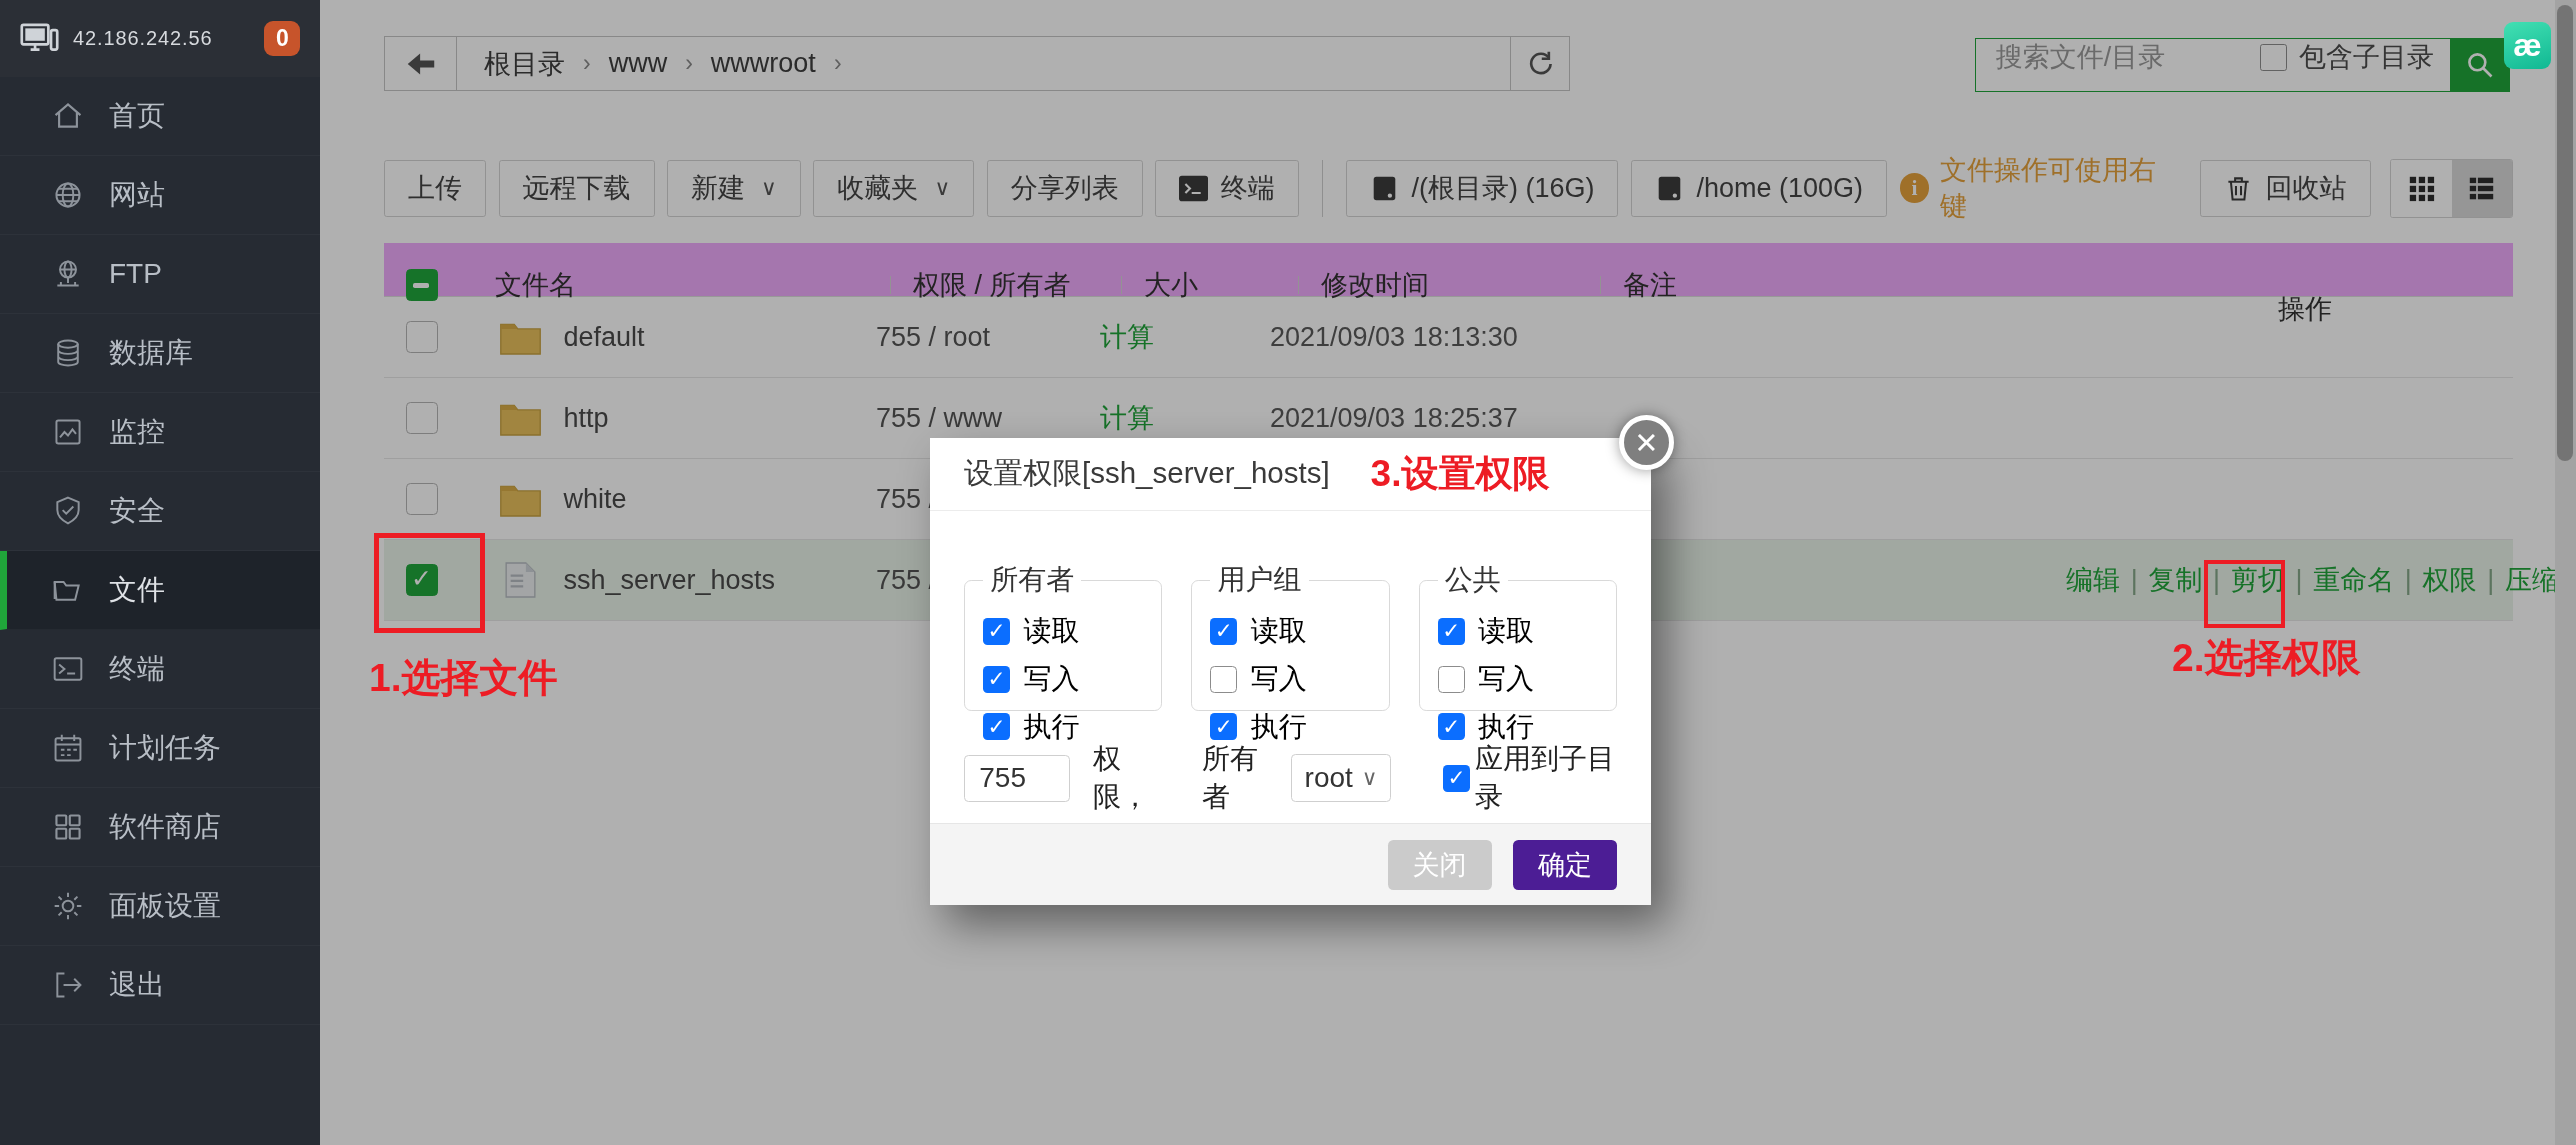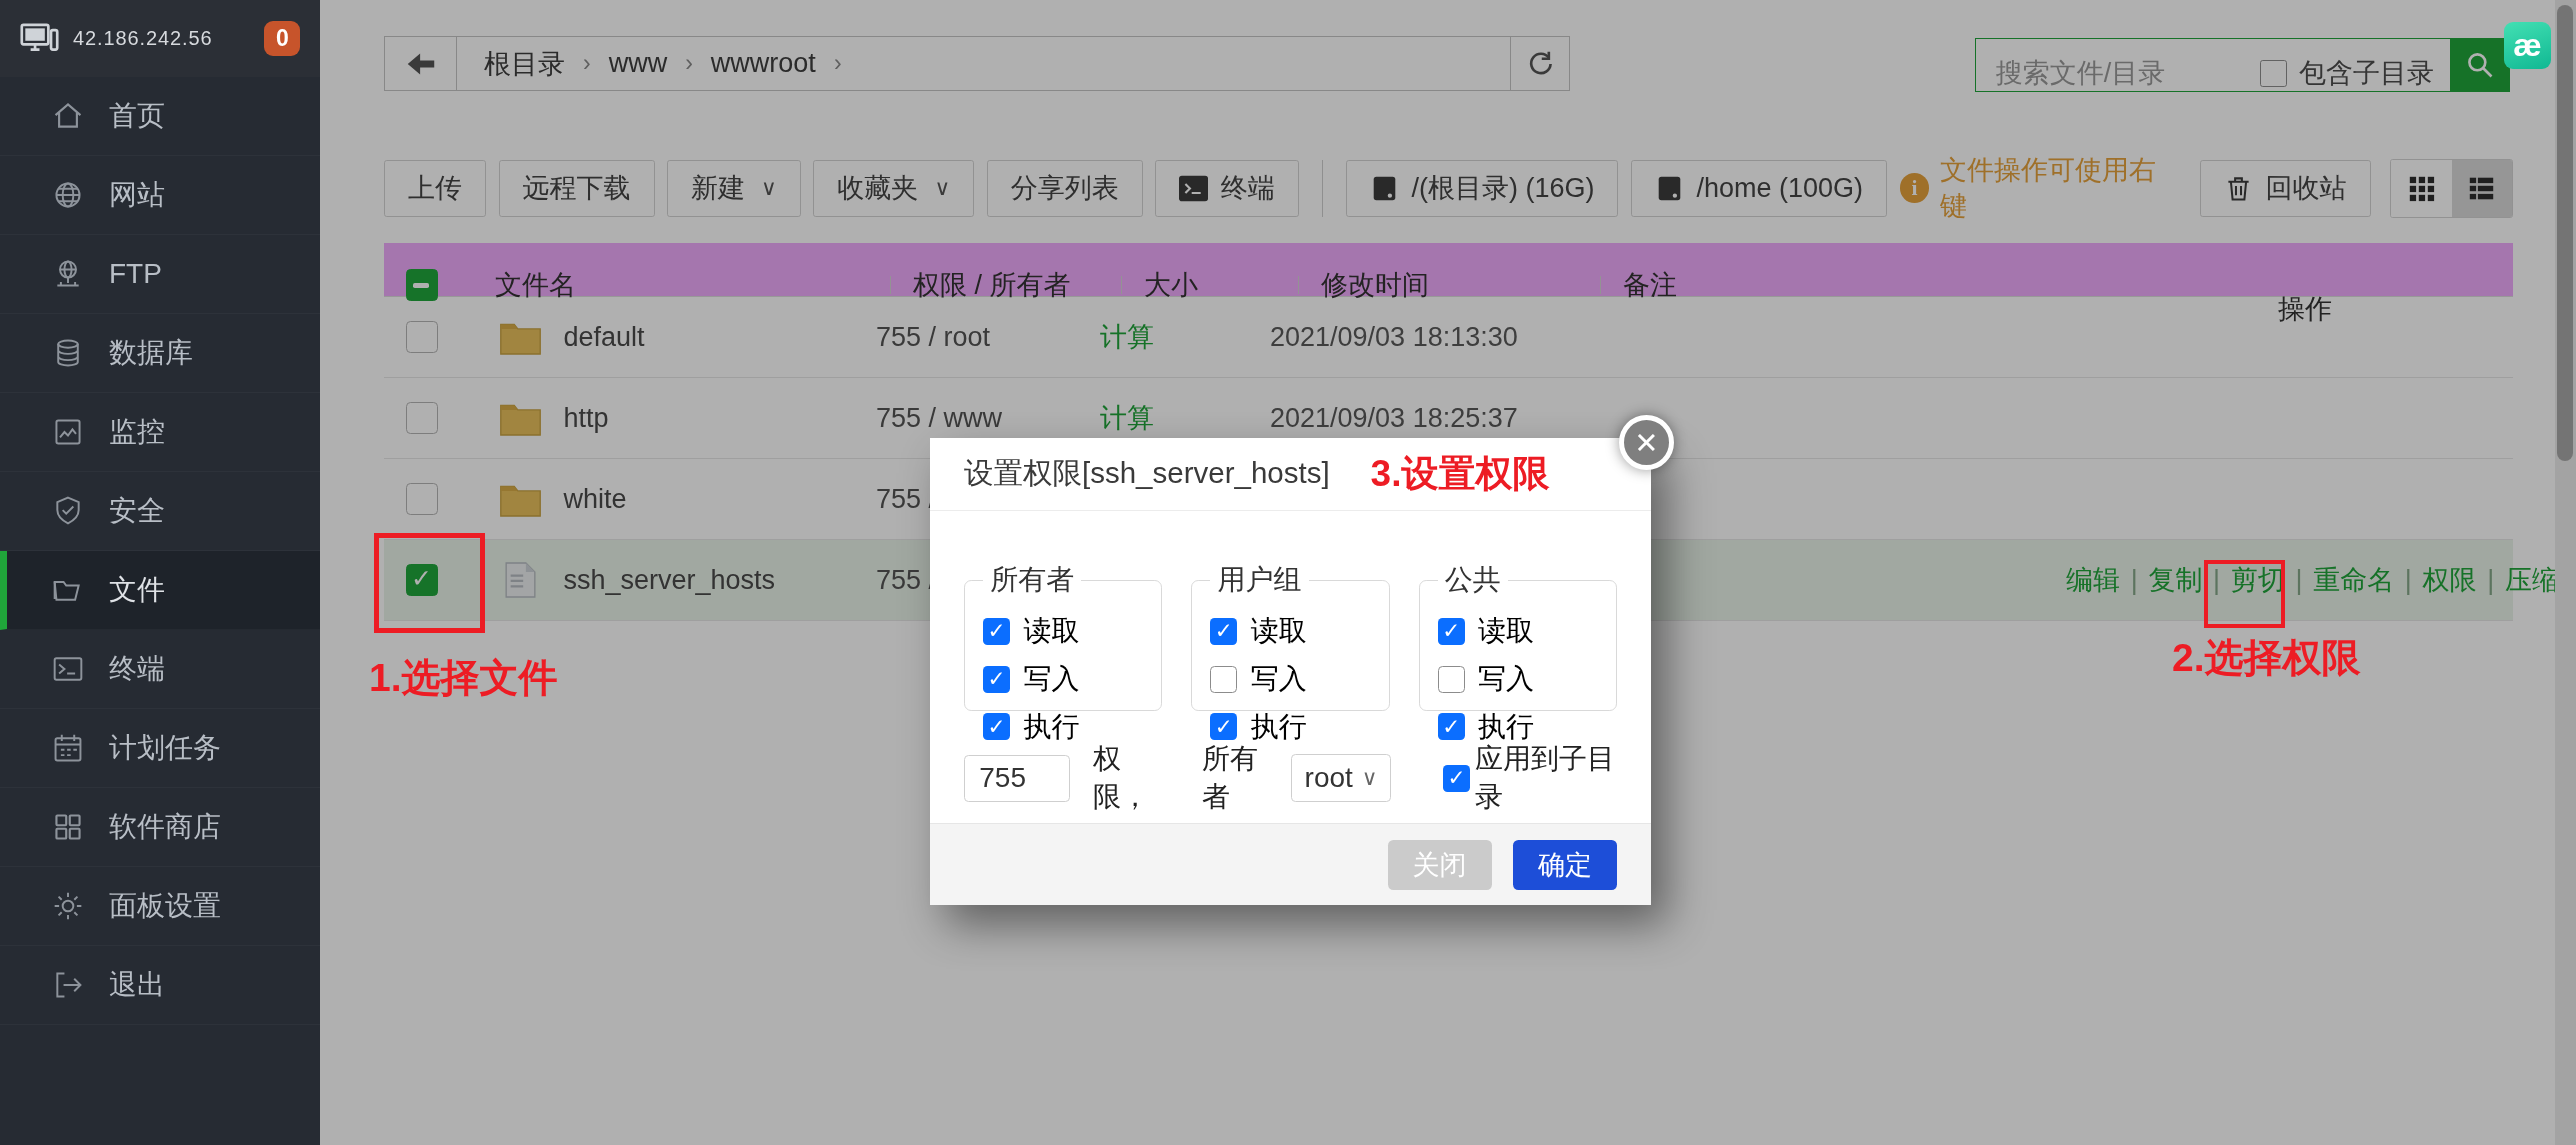--- a/index.html
+++ b/index.html
@@ -23,21 +23,21 @@
 
   .crumbbar { position:absolute; left:64px; top:36px; width:1186px; height:55px; border:0.9px solid #c6c6c6; background:#fff; display:flex; align-items:stretch; }
   .back-cell { width:72px; display:flex; align-items:center; justify-content:center; border-right:0.9px solid #c6c6c6; cursor:pointer; }
   .back-cell svg { width:32px; height:30px; color:#555; }
   .crumbs { display:flex; align-items:center; gap:18px; padding-left:27px; font-size:27px; color:#3f3f3f; }
   .crumb { cursor:pointer; }
   .crumb-sep { color:#8a8a8a; font-size:23px; }
   .refresh-cell { margin-left:auto; width:59px; display:flex; align-items:center; justify-content:center; border-left:0.9px solid #c6c6c6; cursor:pointer; }
   .refresh-cell svg { width:30px; height:30px; color:#555; }
 
-  .searchbox { position:absolute; right:66px; top:38px; width:535px; height:54px; border:1.8px solid #20a53a; background:#fff; display:flex; align-items:flex-end; }
+  .searchbox { position:absolute; right:66px; top:38px; width:535px; height:54px; border:1.8px solid #20a53a; background:#fff; display:flex; align-items:flex-start; }
   .search-ph { color:#9a9a9a; font-size:27px; padding-left:19.7px; flex:1 1 auto; }
   .inc-wrap { display:flex; align-items:center; gap:12.5px; padding-right:16px; font-size:27px; color:#4d4d4d; }
   .cb-plain { width:27px; height:27px; border:1.8px solid #8f8f8f; border-radius:2.7px; background:#fff; }
   .search-btn { width:59px; align-self:stretch; background:#20a53a; display:flex; align-items:center; justify-content:center; cursor:pointer; }
   .search-btn svg { width:30px; height:30px; color:#fff; }
 
   .toolbar { position:absolute; left:64px; top:152px; right:63px; display:flex; align-items:center; gap:12.5px; }
   .tbtn { height:57px; border:0.9px solid #d4d4d4; background:#fff; border-radius:2.7px; display:flex; align-items:center; gap:12.5px; padding:16px 23px; font-size:27px; color:#454545; cursor:pointer; white-space:nowrap; }
   .tbtn svg { width:29px; height:27px; color:#3c3c3c; }
   .caret::after { content:"∨"; font-size:21.5px; color:#555; margin-left:3.6px; }
@@ -97,21 +97,21 @@
   .permrow { display:flex; align-items:center; margin-top:29px; font-size:28px; color:#222; }
   .perm-input { width:106px; height:47px; border:1.8px solid #cfcfcf; border-radius:4.5px; font-size:28px; padding-left:14.3px; color:#333; font-family:inherit; }
   .permrow .lbl { margin-left:23px; }
   .permrow .lbl2 { margin-left:36px; margin-right:16px; }
   .owner-select { width:111px; height:48px; border:1.8px solid #cfcfcf; border-radius:4.5px; display:flex; align-items:center; justify-content:space-between; padding:0 12.5px; font-size:28px; color:#333; cursor:pointer; }
   .owner-select .sel-caret { color:#666; font-size:21.5px; }
   .subdir { display:flex; align-items:center; gap:5px; margin-left:52px; }
   .modal-foot { position:absolute; left:0; right:0; bottom:0; height:82px; background:#f4f4f4; border-top:0.9px solid #e6e6e6; display:flex; align-items:center; justify-content:flex-end; gap:21.5px; padding-right:34px; }
   .btn { height:50px; border:none; border-radius:5.4px; font-size:27px; color:#fff; padding:0 25px; cursor:pointer; font-family:inherit; }
   .btn-close { background:#cbcbcb; }
-  .btn-ok { background:#1d4ed8; }
+  .btn-ok { background:#4c1d95; }
 
   
   .anno { position:absolute; z-index:40; color:#ed1c24; font-size:39px; font-weight:bold; }
   .anno-box { position:absolute; z-index:40; border:5.4px solid #ed1c24; }
   .box-step1 { left:374px; top:533px; width:111px; height:100px; }
   .lbl-step1 { left:369px; top:651px; }
   .box-step2 { left:2204px; top:560px; width:81px; height:68px; border-width:4.5px; }
   .lbl-step2 { left:2172px; top:631px; }
 
   

